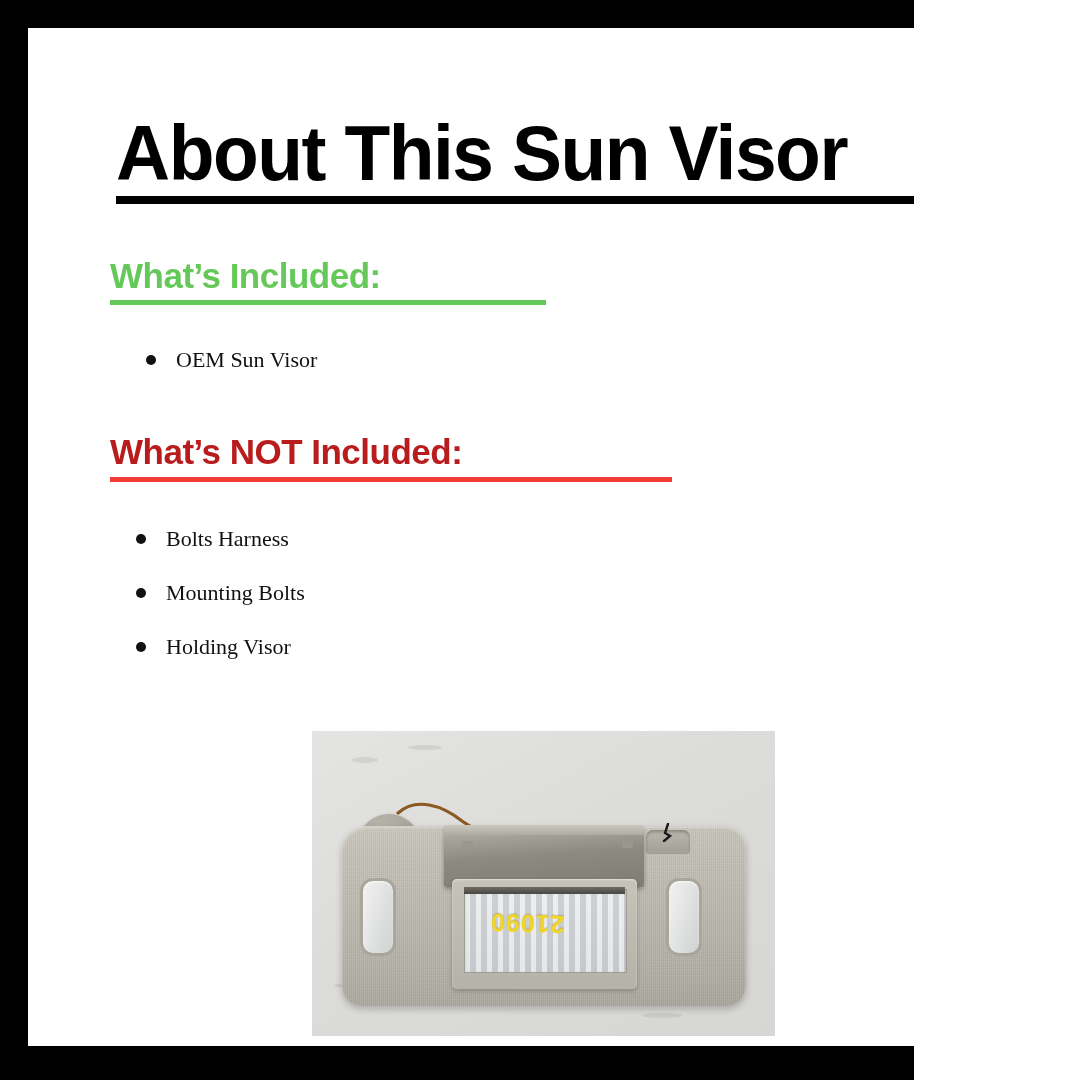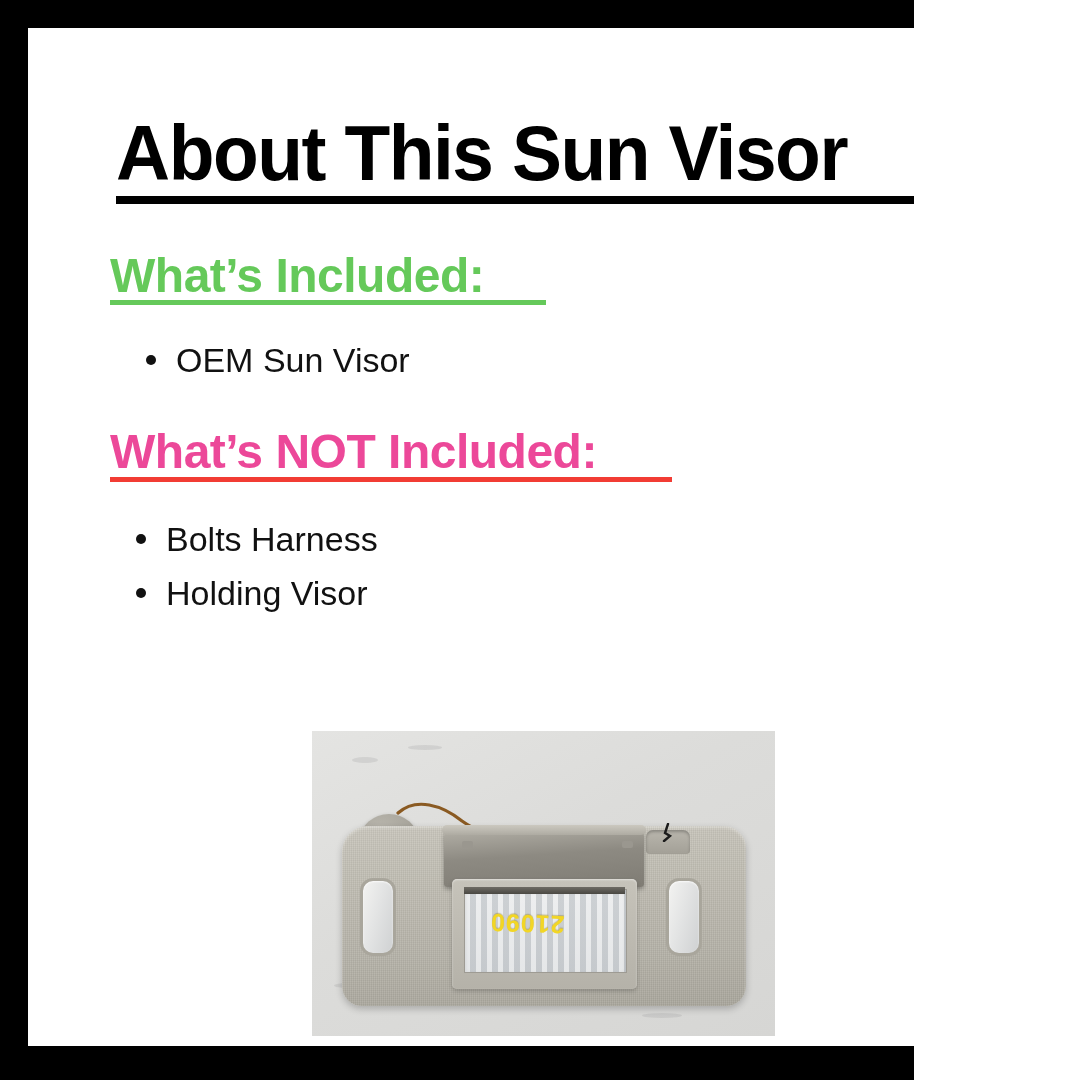--- a/index.html
+++ b/index.html
@@ -52,34 +52,34 @@
     width: 906px;
     height: 8px;
     background: #000000;
   }
 
   
   .heading {
     position: absolute;
     font-family: "Liberation Sans", sans-serif;
     font-weight: bold;
-    font-size: 48px;
+    font-size: 35px;
     line-height: 48px;
     letter-spacing: -0.5px;
     white-space: nowrap;
   }
   .heading-included {
     left: 82px;
     top: 224px;
     color: #65c95a;
   }
   .heading-not-included {
     left: 82px;
     top: 400px;
-    color: #ec4899;
+    color: #b91c1c;
   }
   .rule {
     position: absolute;
     height: 5px;
   }
   .rule-green {
     left: 82px;
     top: 272px;
     width: 436px;
     background: #65c95a;
@@ -93,22 +93,22 @@
 
   
   .bullets {
     position: absolute;
     margin: 0;
     padding: 0;
     list-style: none;
   }
   .bullets li {
     position: relative;
-    font-family: Liberation Sans, sans-serif;
-    font-size: 34px;
+    font-family: Liberation Serif, serif;
+    font-size: 22px;
     line-height: 54px;
     color: #111111;
     white-space: nowrap;
   }
   .bullets li .dot {
     position: absolute;
     left: -30px;
     top: 22px;
     width: 10px;
     height: 10px;
@@ -323,20 +323,24 @@
     <div class="heading heading-not-included">What’s NOT Included:</div>
     <div class="rule rule-red"></div>
 
     <ul class="bullets bullets-not-included">
       <li>
         <span class="dot"></span>
         <span>Bolts Harness</span>
       </li>
       <li>
         <span class="dot"></span>
+        <span>Mounting Bolts</span>
+      </li>
+      <li>
+        <span class="dot"></span>
         <span>Holding Visor</span>
       </li>
     </ul>
 
     <div class="photo">
       <div class="speck" style="left:40px;  top:26px;  width:26px; height:6px;"></div>
       <div class="speck" style="left:96px;  top:14px;  width:34px; height:5px;"></div>
       <div class="speck" style="left:406px; top:120px; width:5px;  height:5px;"></div>
       <div class="speck" style="left:22px;  top:252px; width:30px; height:5px;"></div>
       <div class="speck" style="left:330px; top:282px; width:40px; height:5px;"></div>

